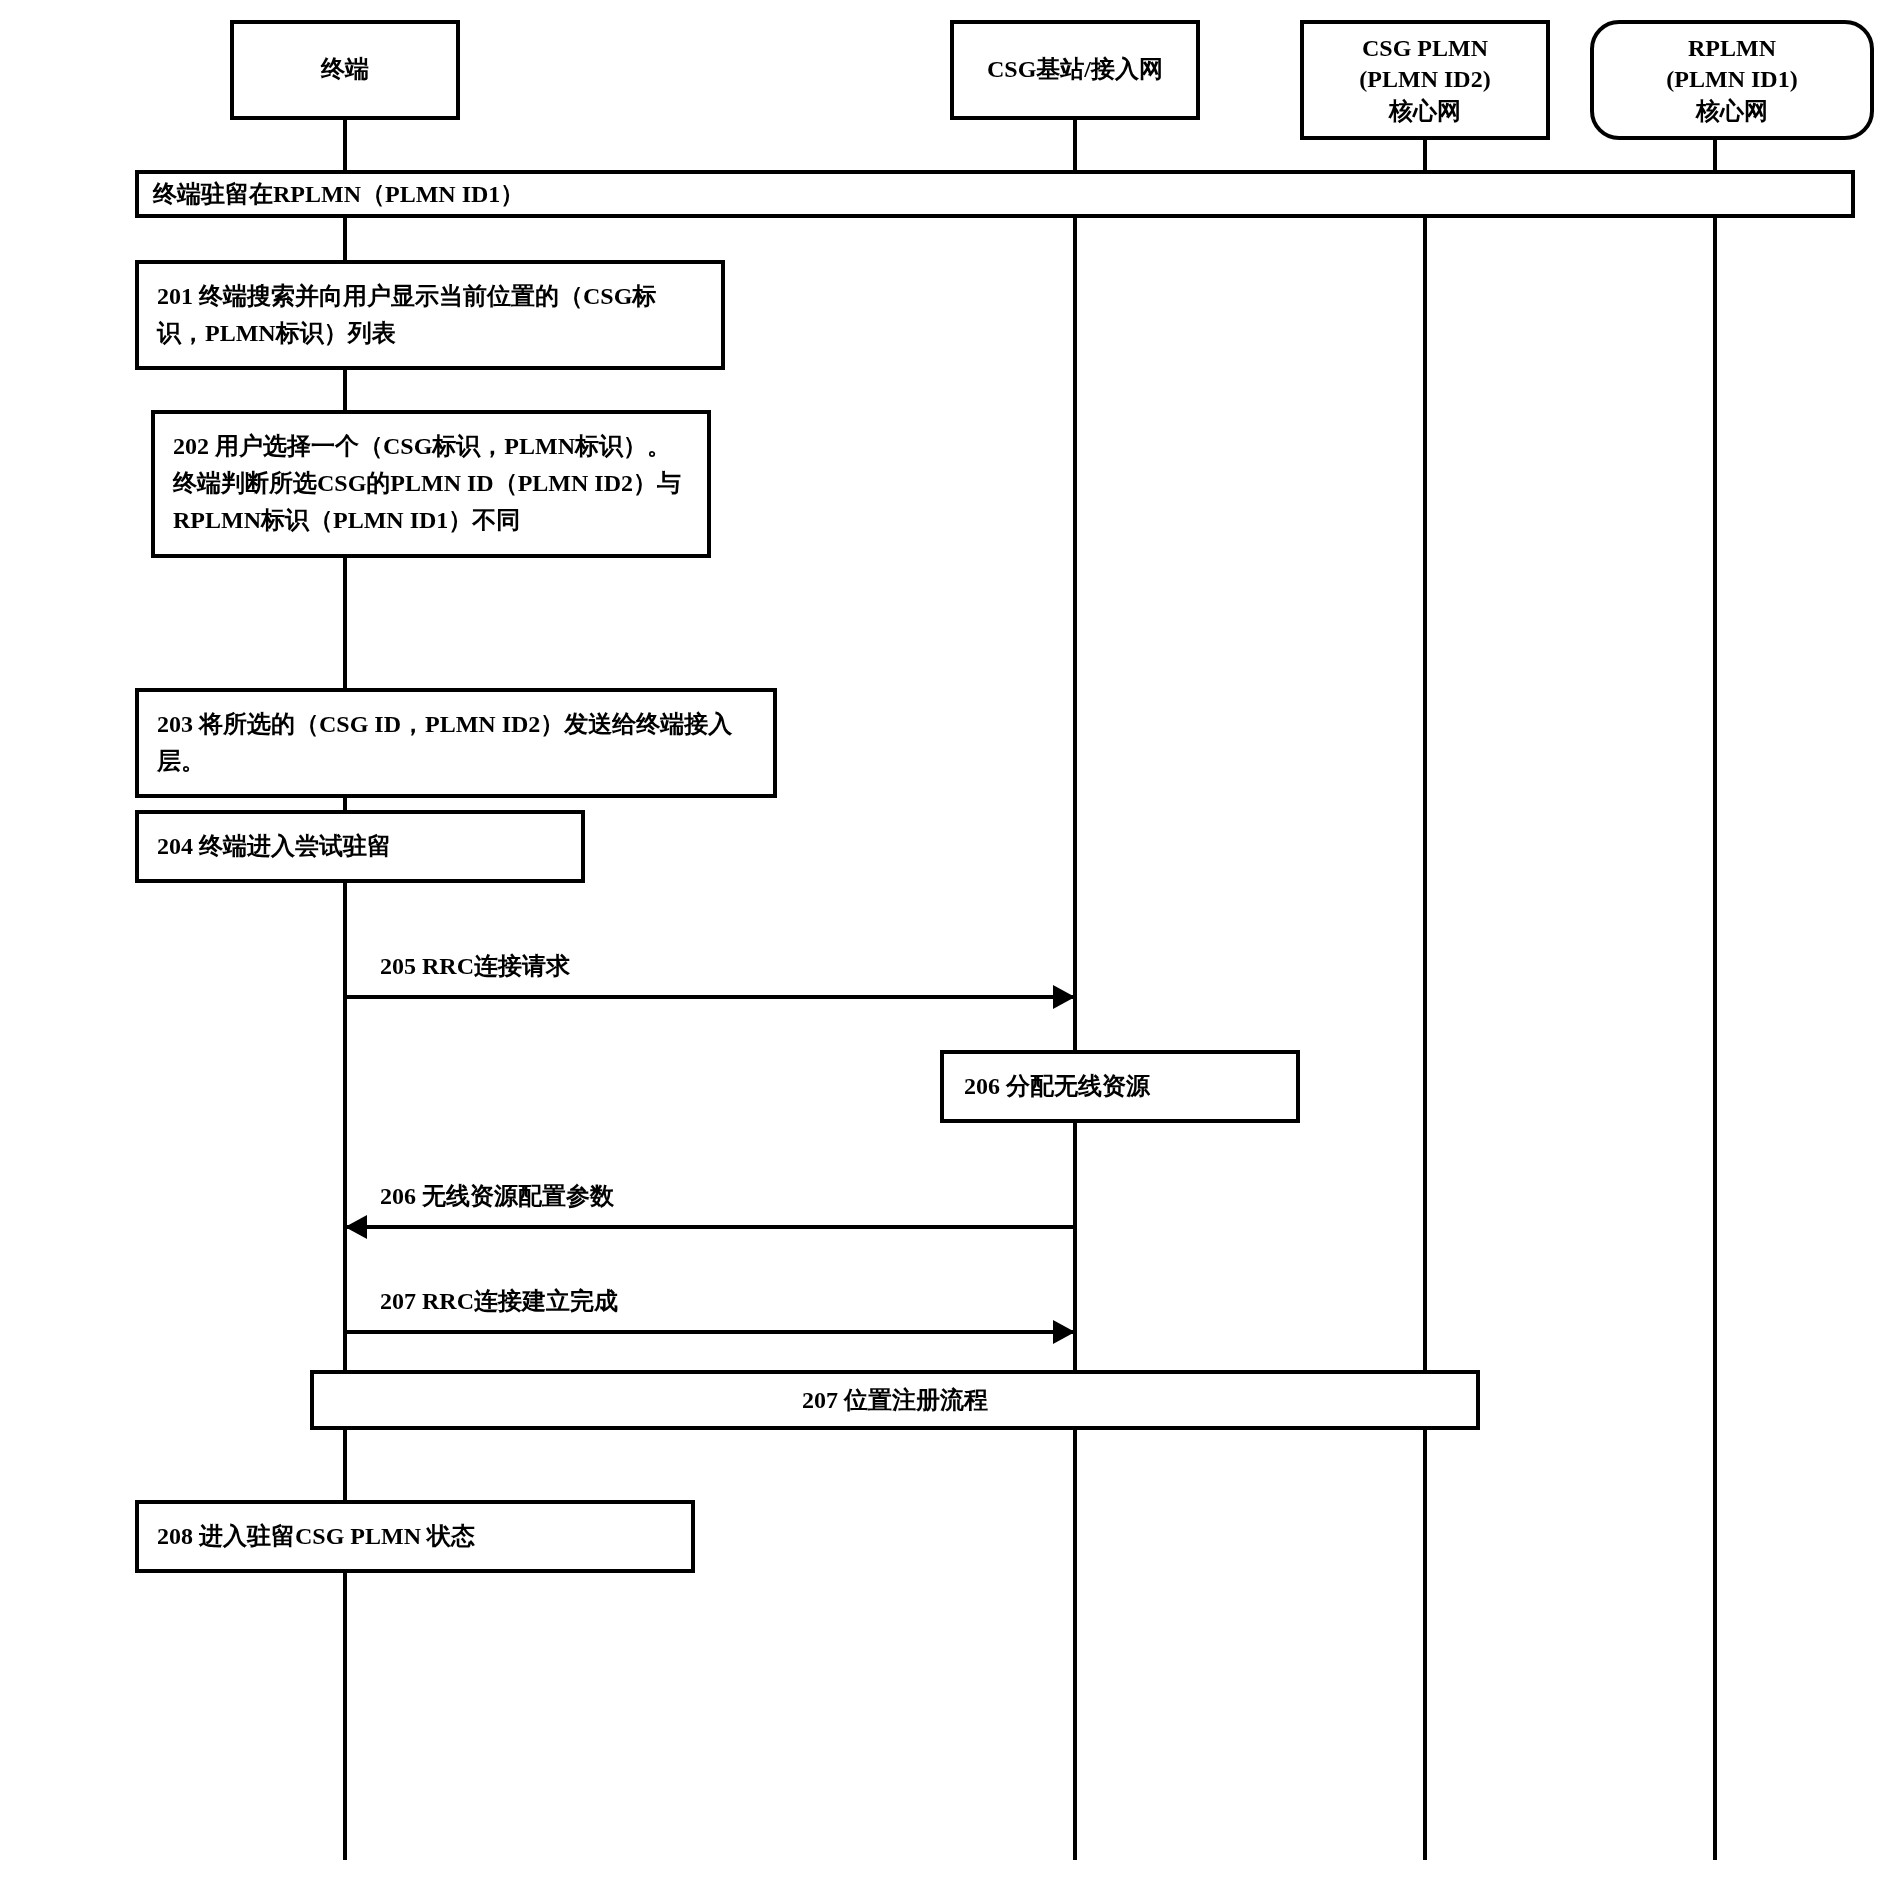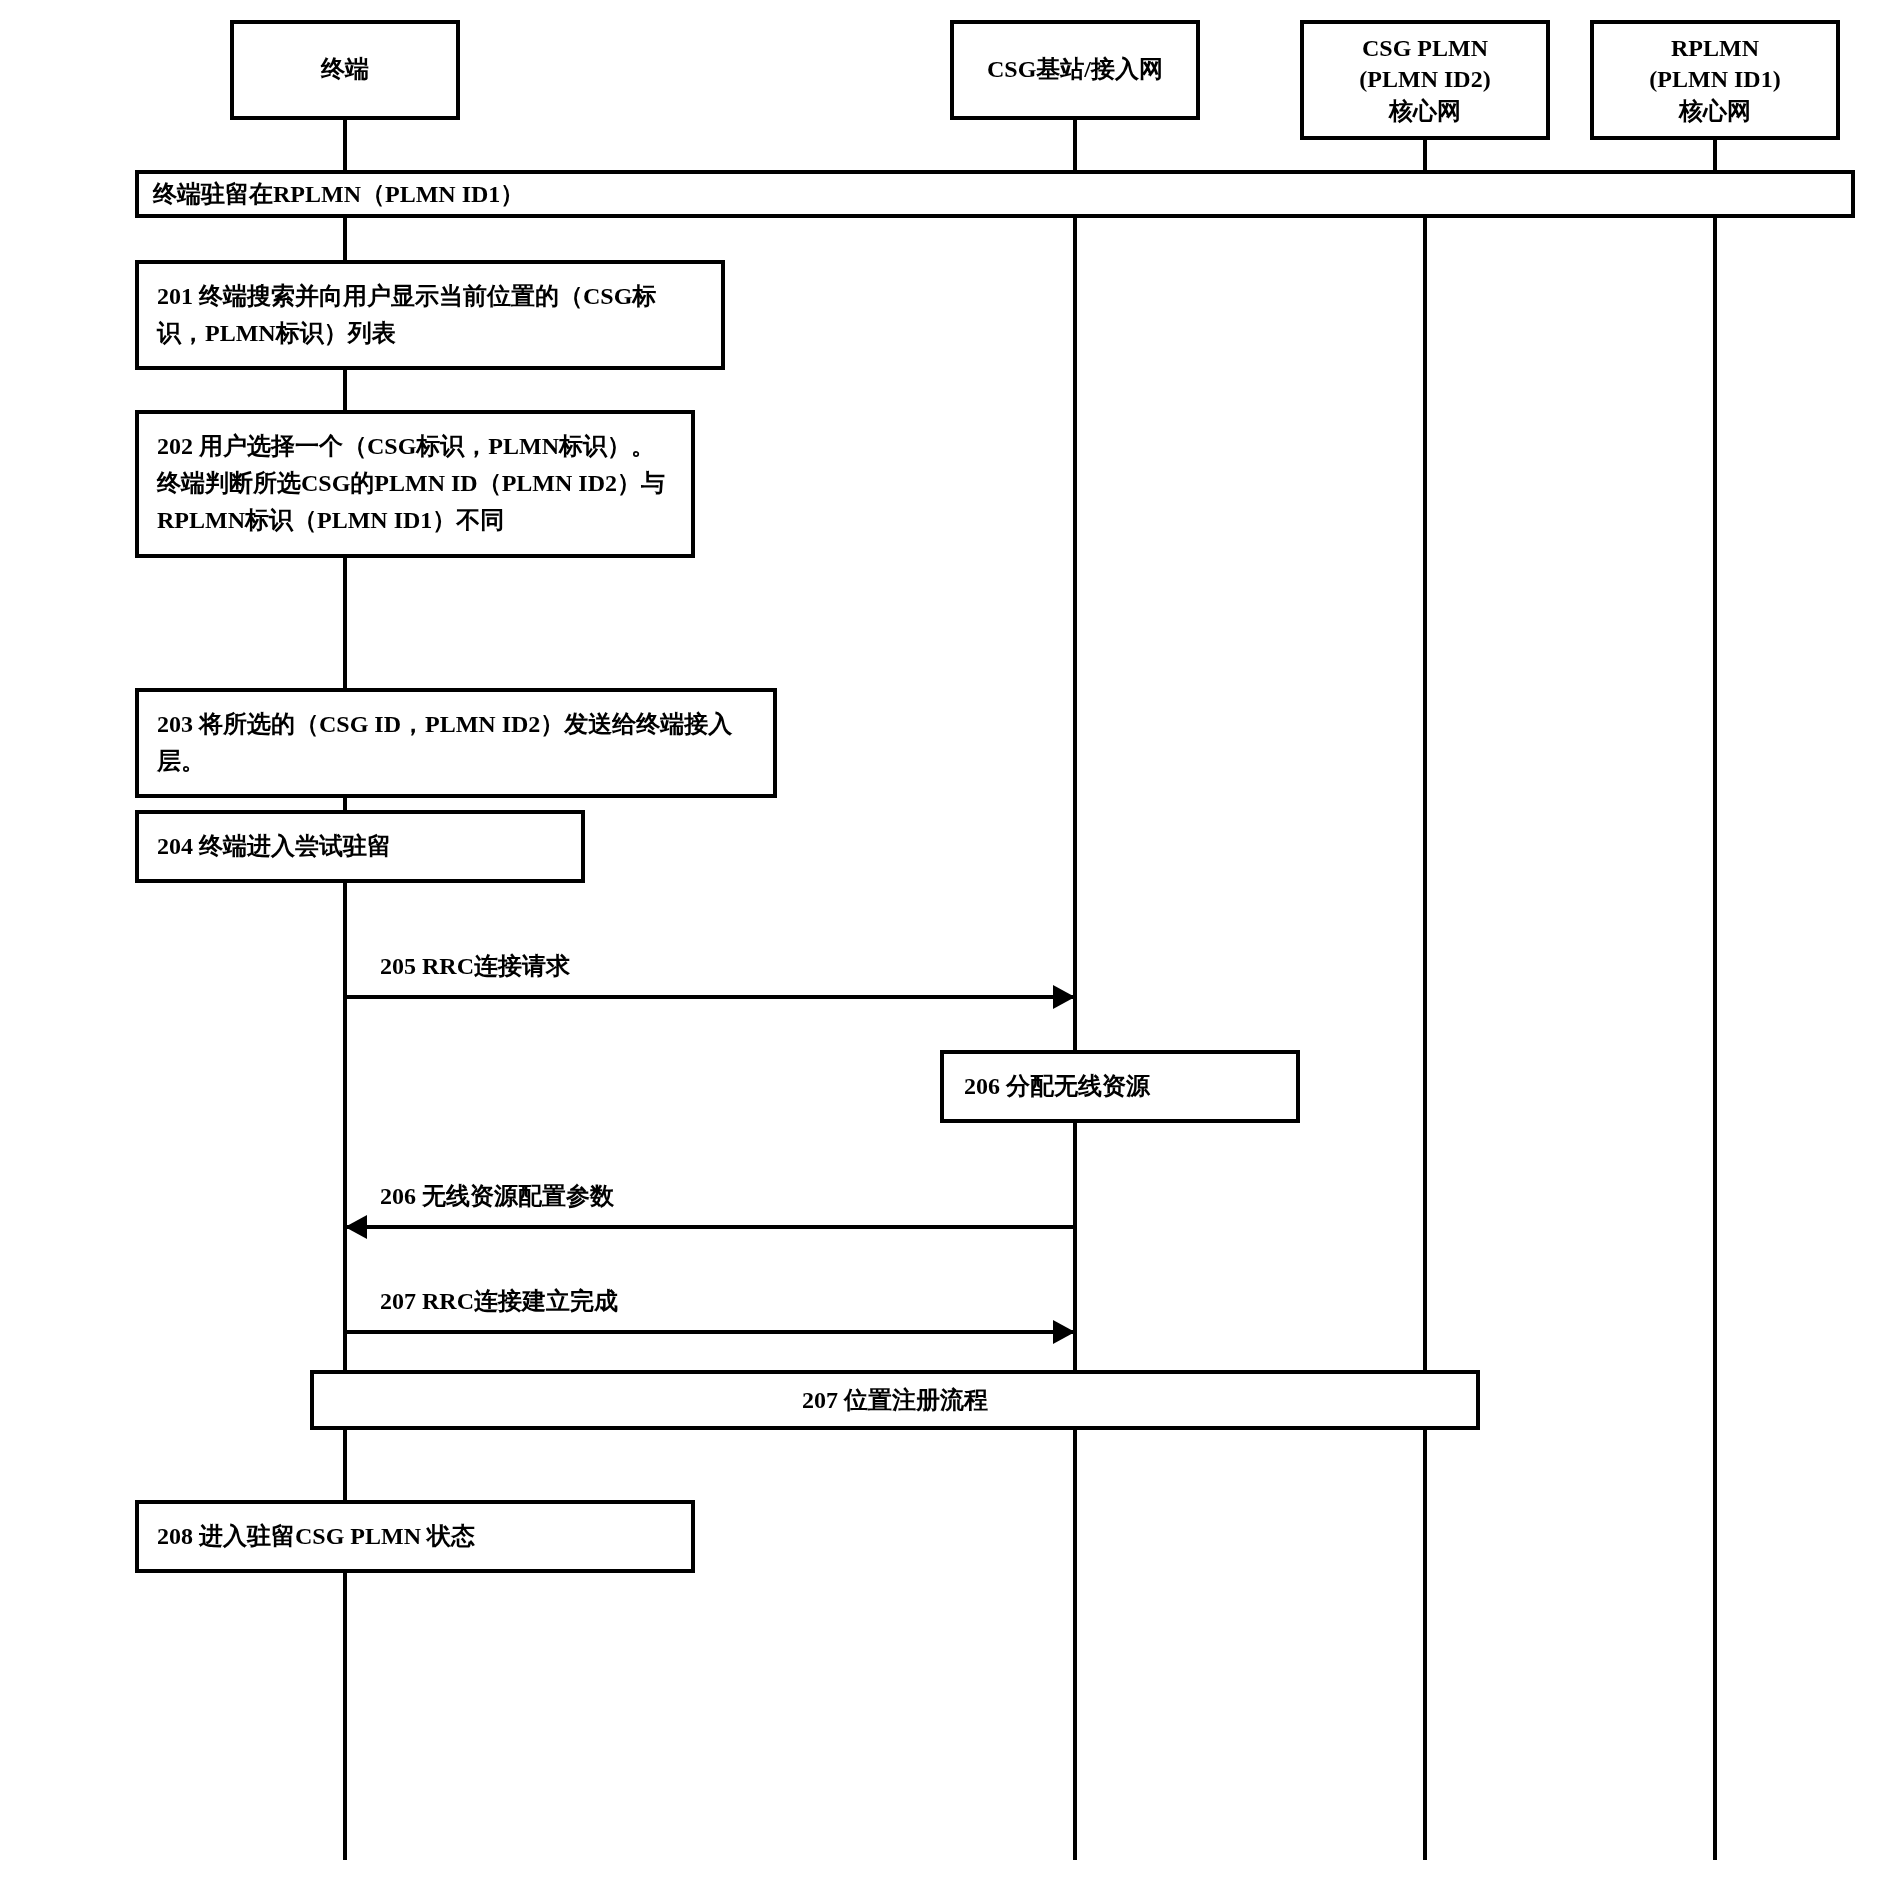--- a/index.html
+++ b/index.html
@@ -86,40 +86,40 @@
     <span>终端</span>
   </div>
   <div class="participant" style="left:930px; top:0; width:250px; height:100px;">
     <span style="white-space:pre-line;">CSG基站/接入网</span>
   </div>
   <div class="participant" style="left:1280px; top:0; width:250px; height:120px;">
     <span style="white-space:pre-line;">CSG PLMN
 (PLMN ID2)
 核心网</span>
   </div>
-  <div class="participant" style="left:1570px; top:0; width:250px; height:120px;">
+  <div class="participant" style="left:1570px; top:0; width:284px; height:120px;border-radius:29px;">
     <span style="white-space:pre-line;">RPLMN
 (PLMN ID1)
 核心网</span>
   </div>
 
   <div class="lifeline" style="left:323px; top:100px; height:1740px;"></div>
   <div class="lifeline" style="left:1053px; top:100px; height:1740px;"></div>
   <div class="lifeline" style="left:1403px; top:120px; height:1720px;"></div>
   <div class="lifeline" style="left:1693px; top:120px; height:1720px;"></div>
 
   <div class="span-box" style="left:115px; top:150px; width:1720px; height:48px;">
     <span>终端驻留在RPLMN（PLMN ID1）</span>
   </div>
 
   <div class="step-box" style="left:115px; top:240px; width:590px;">
     <span>201 终端搜索并向用户显示当前位置的（CSG标识，PLMN标识）列表</span>
   </div>
 
-  <div class="step-box" style="left:115px; top:390px; width:560px;">
+  <div class="step-box" style="left:131px; top:390px; width:560px;">
     <span>202 用户选择一个（CSG标识，PLMN标识）。终端判断所选CSG的PLMN ID（PLMN ID2）与RPLMN标识（PLMN ID1）不同</span>
   </div>
 
   <div class="step-box" style="left:115px; top:668px; width:642px;">
     <span>203  将所选的（CSG ID，PLMN ID2）发送给终端接入层。</span>
   </div>
 
   <div class="step-box" style="left:115px; top:790px; width:450px;">
     <span>204 终端进入尝试驻留</span>
   </div>

